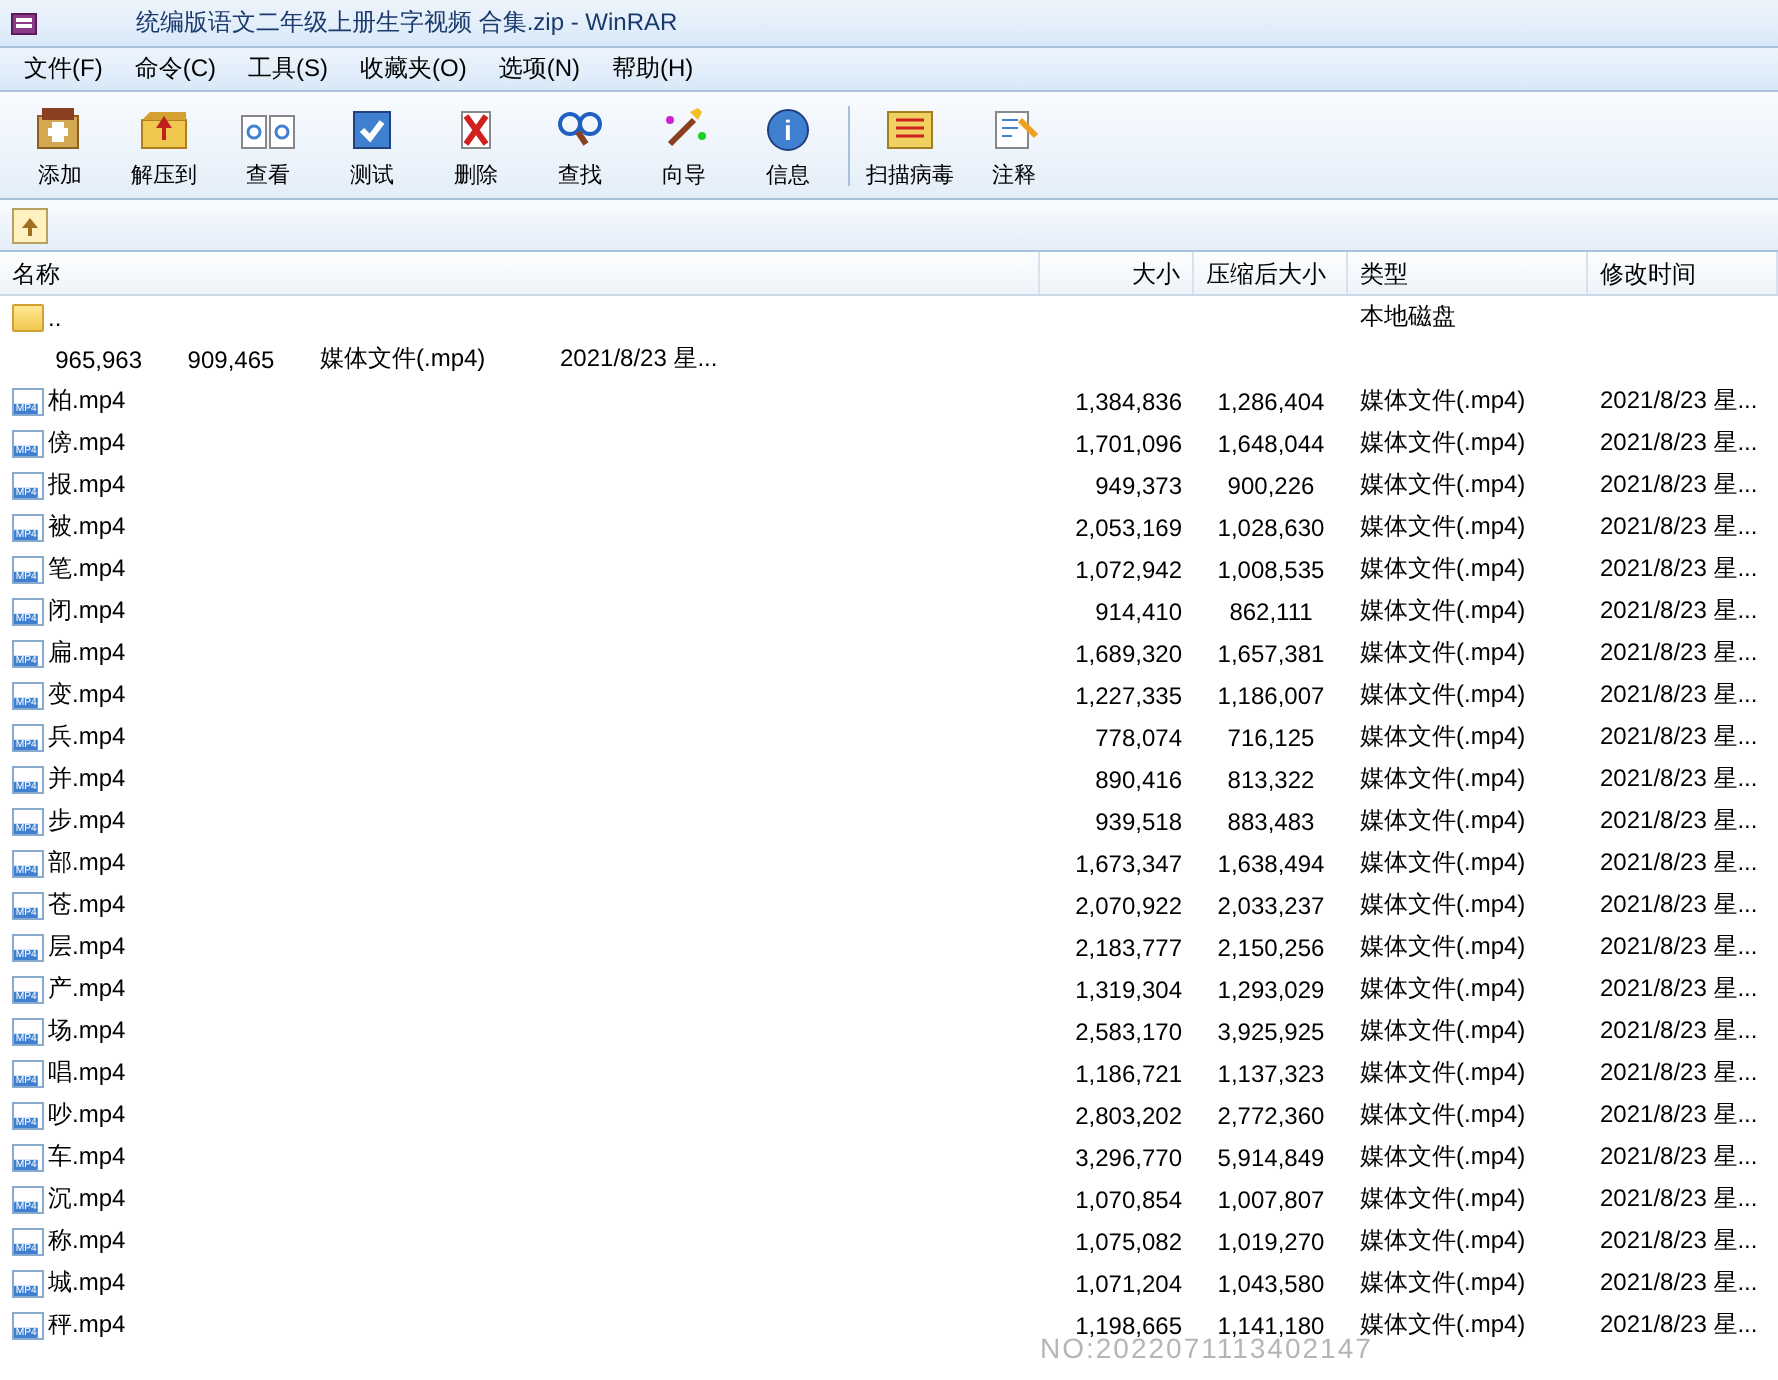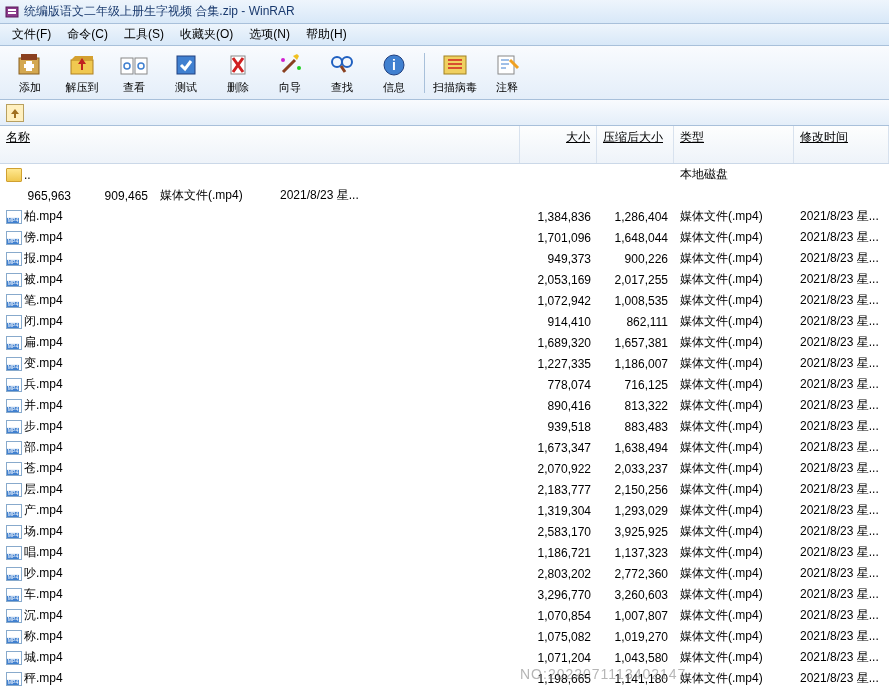--- a/index.html
+++ b/index.html
@@ -1,41 +1,41 @@
 <!DOCTYPE html>
 <html><head>
 <meta charset="utf-8">
 <style>
 * { margin: 0; padding: 0; box-sizing: border-box; }
 body { font-family: "Microsoft YaHei", "SimSun", Arial, sans-serif; font-size: 12px; background: #fff; overflow: hidden; width: 889px; height: 690px; }
 .titlebar { background: linear-gradient(to bottom, #eef5fc, #d8e8f8); height: 24px; display: flex; align-items: center; padding: 0 4px; border-bottom: 1px solid #a8c0da; }
 .titlebar .app-icon { width: 16px; height: 16px; margin-right: 4px; }
-.titlebar .title-text { color: #1a3a6e; font-size: 12px; }
+.titlebar .title-text { color: #1a3a6e; font-size: 12px; margin-left: 44px; }
 .menubar { background: linear-gradient(to bottom, #eef5fc, #d8e8f8); height: 22px; display: flex; align-items: center; padding: 0 4px; border-bottom: 1px solid #a8c0da; }
 .menubar .menu-item { padding: 2px 8px; color: #000; cursor: default; }
 .toolbar { background: linear-gradient(to bottom, #f9fbfe, #e4eef9); height: 54px; display: flex; align-items: center; padding: 2px 4px; border-bottom: 1px solid #a8c0da; }
 .toolbar .tool-btn { display: flex; flex-direction: column; align-items: center; justify-content: center; width: 52px; height: 50px; cursor: default; }
 .toolbar .tool-btn .icon-box { width: 32px; height: 28px; display: flex; align-items: center; justify-content: center; }
 .toolbar .tool-btn .label { font-size: 11px; color: #000; margin-top: 1px; }
 .toolbar .sep { width: 1px; height: 40px; background: #a8c0da; margin: 0 4px; }
 .navbar { background: linear-gradient(to bottom, #f9fbfe, #e4eef9); height: 26px; display: flex; align-items: center; padding: 2px 6px; border-bottom: 1px solid #a8c0da; }
 .navbar .up-btn { width: 18px; height: 18px; border: 1px solid #b8a060; background: #fff0c0; display: flex; align-items: center; justify-content: center; }
-.list-header { display: flex; background: linear-gradient(to bottom, #fdfefe, #eef3f9); border-bottom: 1px solid #cbd8e8; height: 38px; text-decoration: underline; }
+.list-header { display: flex; background: linear-gradient(to bottom, #fdfefe, #eef3f9); border-bottom: 1px solid #cbd8e8; height: 22px; }
 .list-header .col { padding: 3px 6px; border-right: 1px solid #d8e2ee; font-size: 12px; color: #000; white-space: nowrap; overflow: hidden; }
 .col-name { width: 520px; text-align: left; }
 .col-size { width: 77px; text-align: right; }
 .col-packed { width: 77px; text-align: left; }
 .col-type { width: 120px; text-align: left; }
 .col-date { width: 95px; text-align: left; }
 .file-list { overflow: hidden; }
 .file-row { display: flex; height: 21px; align-items: center; }
 .file-row .cell { padding: 1px 6px; font-size: 12px; white-space: nowrap; overflow: hidden; }
 .file-row .cell-name { width: 520px; display: flex; align-items: center; }
 .file-row .cell-size { width: 77px; text-align: right; }
-.file-row .cell-packed { width: 77px; text-align: right; }
+.file-row .cell-packed { width: 77px; text-align: center; }
 .file-row .cell-type { width: 120px; }
 .file-row .cell-date { width: 95px; }
 .file-icon { width: 16px; height: 14px; margin-right: 2px; flex-shrink: 0; }
 .folder-ico { background: linear-gradient(to bottom, #ffe890, #f0c850); border: 1px solid #d0a030; border-radius: 1px; }
 .mp4-ico { background: #fff; border: 1px solid #88aacc; position: relative; }
 .mp4-ico::after { content: "MP4"; position: absolute; bottom: 0; left: 0; font-size: 6px; background: #4080d0; color: #fff; padding: 0 1px; line-height: 6px; transform: scale(0.85); transform-origin: left bottom; }
 .watermark { position: absolute; bottom: 8px; left: 520px; font-size: 14px; color: rgba(120,120,120,0.55); font-family: Arial; letter-spacing: 1px; }
 svg { display: block; }
 </style>
 </head>
@@ -108,37 +108,37 @@
         <svg width="30" height="26">
           <rect x="8" y="4" width="14" height="18" fill="#fff" stroke="#888"></rect>
           <path d="M10 6 L20 20 M20 6 L10 20" stroke="#d02020" stroke-width="3"></path>
         </svg>
       </span>
     <span class="label">删除</span>
   </div>
   <div class="tool-btn">
     <span class="icon-box">
         <svg width="30" height="26">
+          <circle cx="10" cy="10" r="5" fill="none" stroke="#2060c0" stroke-width="2"></circle>
+          <circle cx="20" cy="10" r="5" fill="none" stroke="#2060c0" stroke-width="2"></circle>
+          <line x1="14" y1="14" x2="18" y2="20" stroke="#8a4020" stroke-width="3"></line>
+        </svg>
+      </span>
+    <span class="label">查找</span>
+  </div>
+  <div class="tool-btn">
+    <span class="icon-box">
+        <svg width="30" height="26">
           <path d="M8 20 L20 8" stroke="#8a4020" stroke-width="3"></path>
           <path d="M18 4 L22 8 L24 4 L22 2 Z" fill="#f0c020"></path>
           <circle cx="8" cy="8" r="2" fill="#d020d0"></circle>
           <circle cx="24" cy="16" r="2" fill="#20d020"></circle>
         </svg>
       </span>
     <span class="label">向导</span>
-  </div>
-  <div class="tool-btn">
-    <span class="icon-box">
-        <svg width="30" height="26">
-          <circle cx="10" cy="10" r="5" fill="none" stroke="#2060c0" stroke-width="2"></circle>
-          <circle cx="20" cy="10" r="5" fill="none" stroke="#2060c0" stroke-width="2"></circle>
-          <line x1="14" y1="14" x2="18" y2="20" stroke="#8a4020" stroke-width="3"></line>
-        </svg>
-      </span>
-    <span class="label">查找</span>
   </div>
   <div class="tool-btn">
     <span class="icon-box">
         <svg width="30" height="26">
           <circle cx="15" cy="13" r="10" fill="#4080d0" stroke="#204080"></circle>
           <text x="15" y="18" font-size="14" fill="#fff" text-anchor="middle" font-weight="bold">i</text>
         </svg>
       </span>
     <span class="label">信息</span>
   </div>
@@ -226,21 +226,21 @@
       <div class="cell cell-packed">900,226</div>
       <div class="cell cell-type">媒体文件(.mp4)</div>
       <div class="cell cell-date">2021/8/23 星...</div>
     </div>
     <div class="file-row">
       <div class="cell cell-name">
         <span class="file-icon mp4-ico"></span>
         <span>被.mp4</span>
       </div>
       <div class="cell cell-size">2,053,169</div>
-      <div class="cell cell-packed">2,017,255</div>
+      <div class="cell cell-packed">1,028,630</div>
       <div class="cell cell-type">媒体文件(.mp4)</div>
       <div class="cell cell-date">2021/8/23 星...</div>
     </div>
     <div class="file-row">
       <div class="cell cell-name">
         <span class="file-icon mp4-ico"></span>
         <span>笔.mp4</span>
       </div>
       <div class="cell cell-size">1,072,942</div>
       <div class="cell cell-packed">1,008,535</div>
@@ -376,21 +376,21 @@
       <div class="cell cell-packed">2,772,360</div>
       <div class="cell cell-type">媒体文件(.mp4)</div>
       <div class="cell cell-date">2021/8/23 星...</div>
     </div>
     <div class="file-row">
       <div class="cell cell-name">
         <span class="file-icon mp4-ico"></span>
         <span>车.mp4</span>
       </div>
       <div class="cell cell-size">3,296,770</div>
-      <div class="cell cell-packed">3,260,603</div>
+      <div class="cell cell-packed">5,914,849</div>
       <div class="cell cell-type">媒体文件(.mp4)</div>
       <div class="cell cell-date">2021/8/23 星...</div>
     </div>
     <div class="file-row">
       <div class="cell cell-name">
         <span class="file-icon mp4-ico"></span>
         <span>沉.mp4</span>
       </div>
       <div class="cell cell-size">1,070,854</div>
       <div class="cell cell-packed">1,007,807</div>

